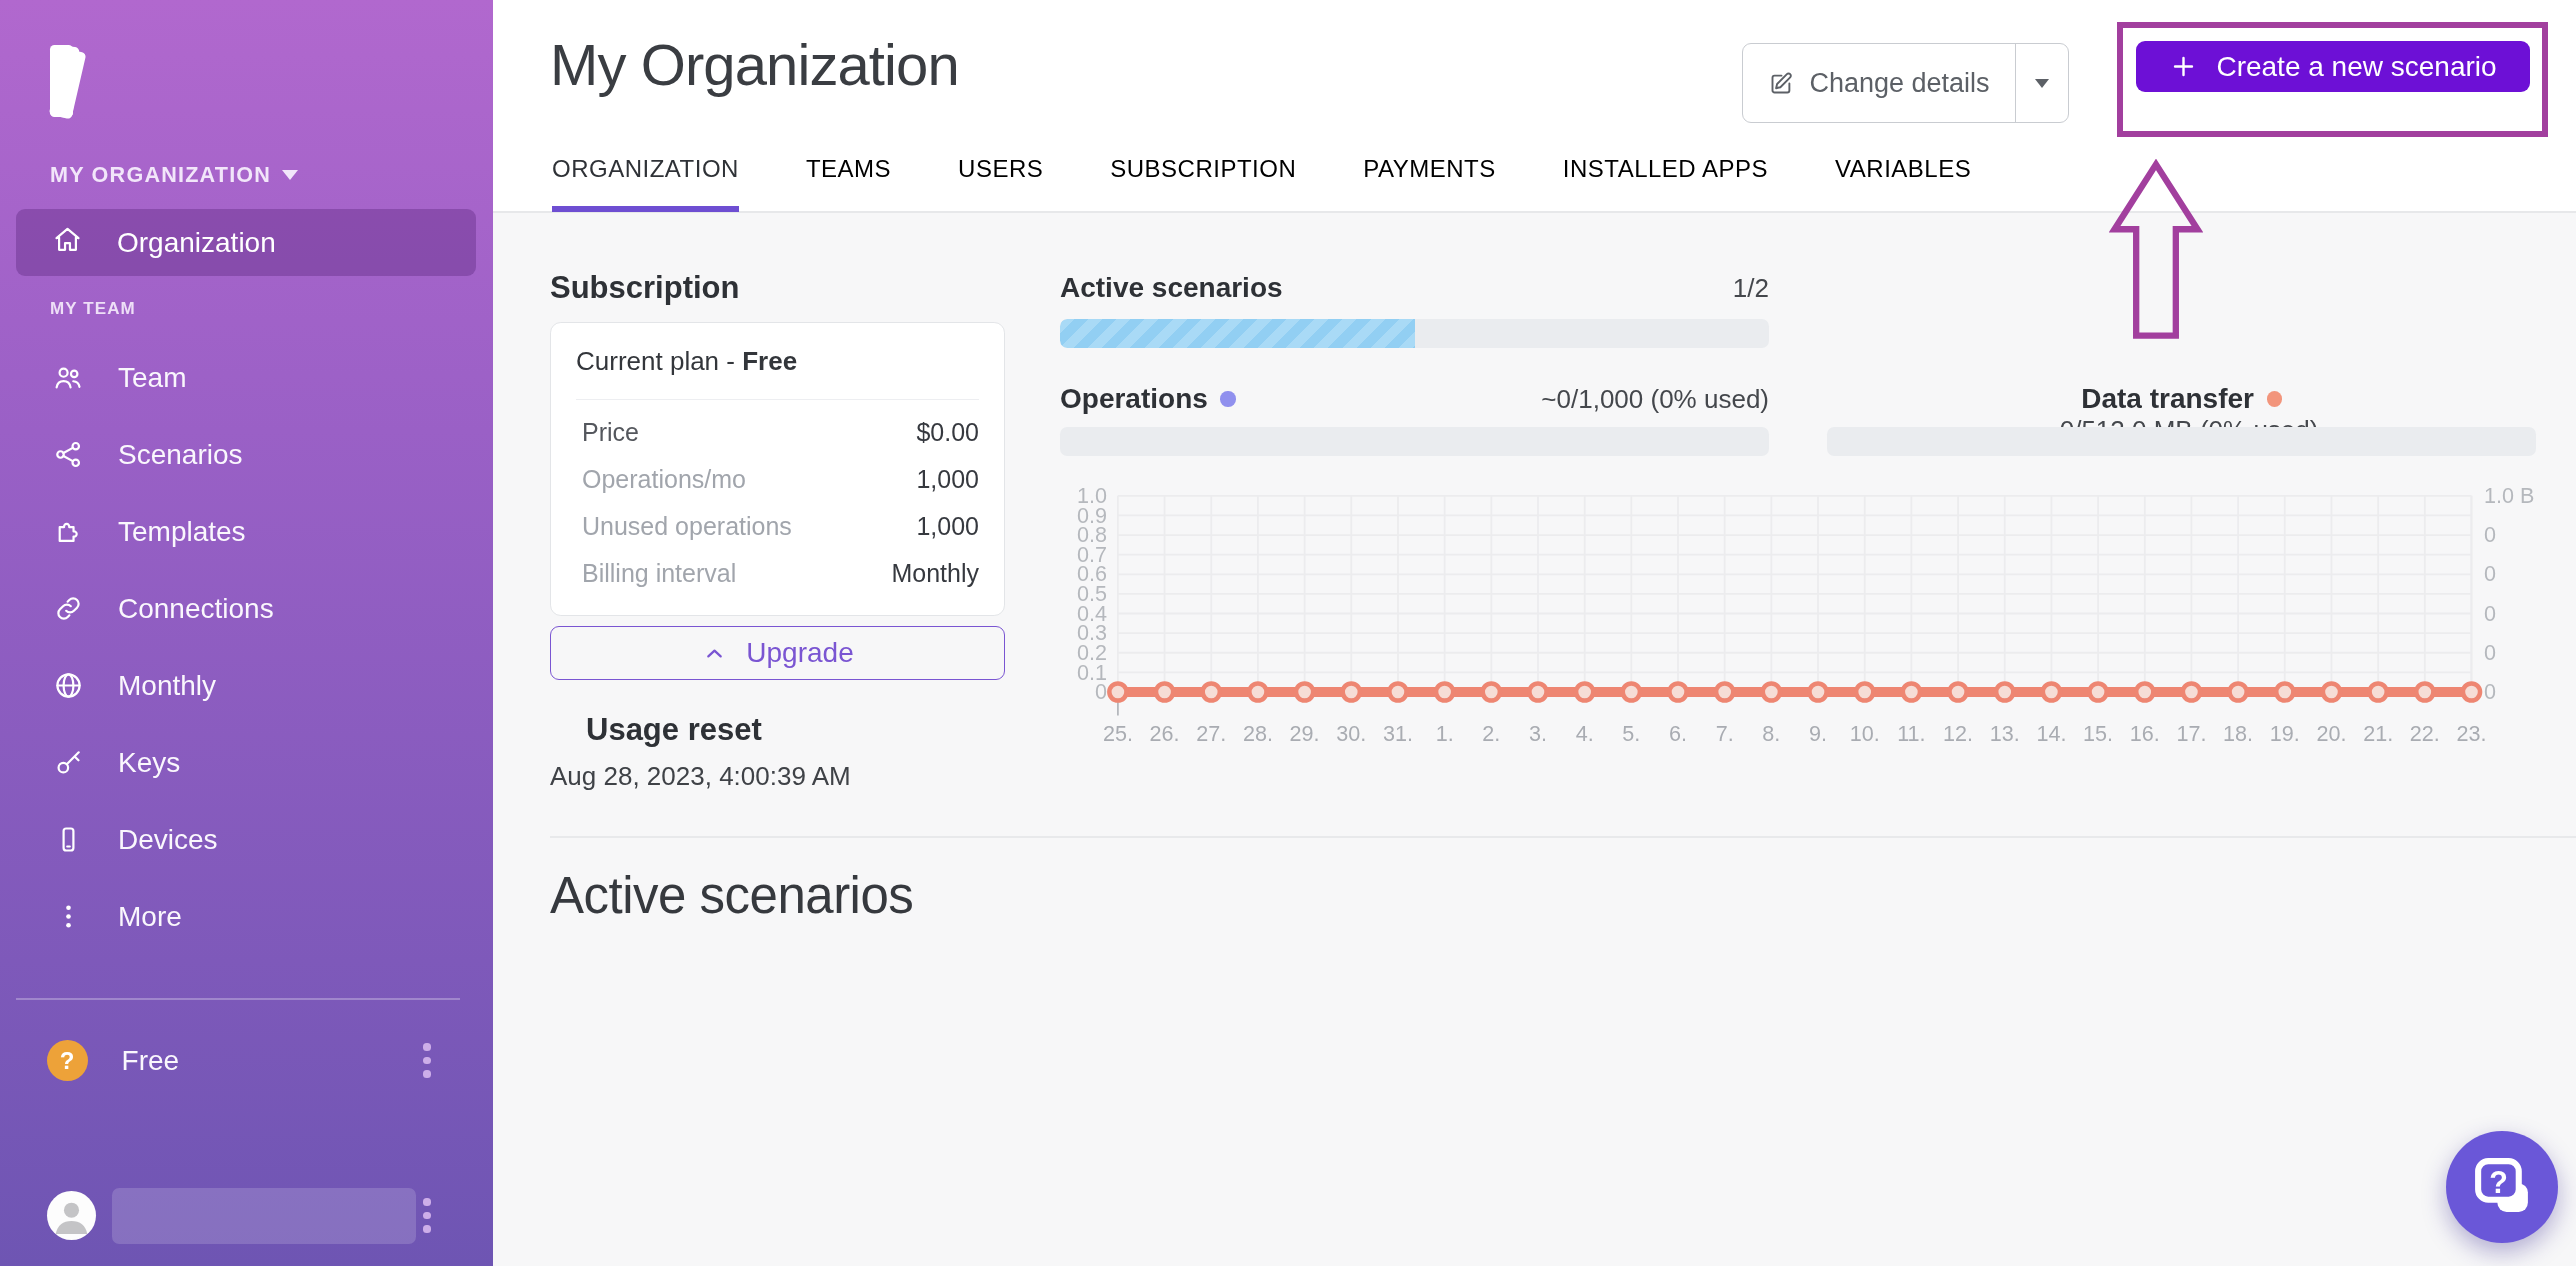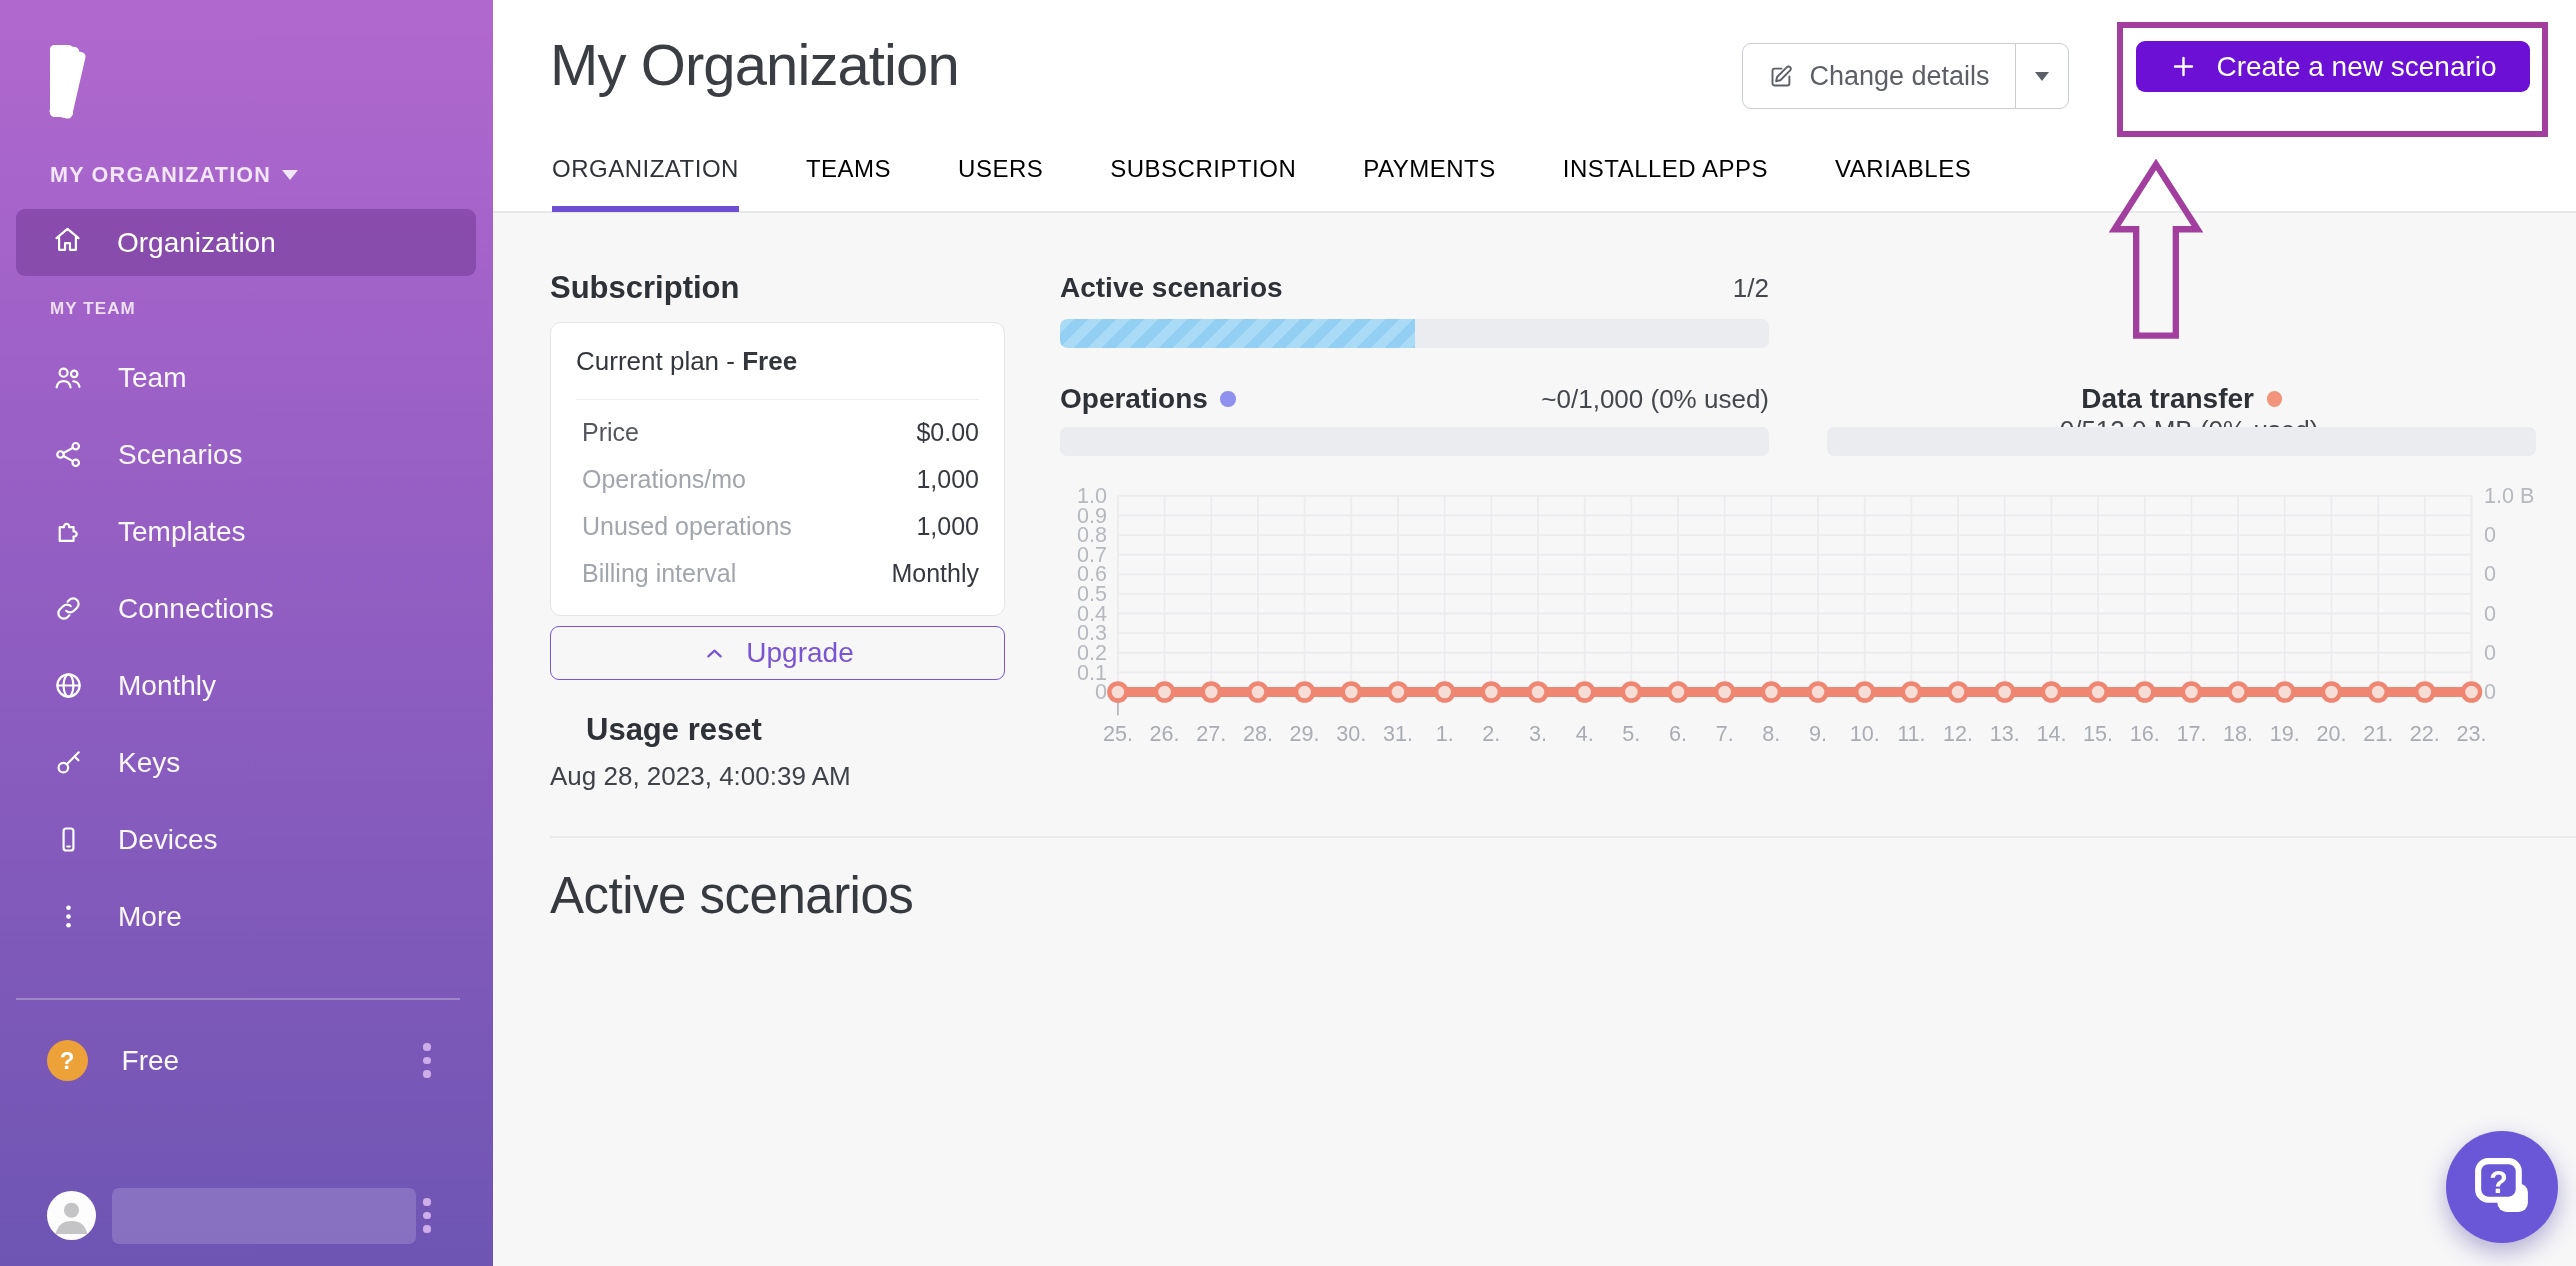--- a/index.html
+++ b/index.html
@@ -44,21 +44,21 @@
 
   
   .header-bg{position:absolute;left:493px;top:0;width:2083px;height:211px;background:#fff;}
   .header-border{position:absolute;left:493px;top:211px;width:2083px;height:1.8px;background:#e7e8ea;}
   .page-title{position:absolute;left:550px;top:31px;font-size:58px;font-weight:300;color:#3a3d42;letter-spacing:-0.9px;}
   .tabs{position:absolute;left:552px;top:155px;display:flex;gap:67px;}
   .tab{position:relative;height:56px;font-size:24px;letter-spacing:0.5px;color:#000000;cursor:pointer;}
   .tab.active{color:#2f3237;}
   .tab.active::after{content:"";position:absolute;left:0;right:0;bottom:-0.9px;height:6.3px;
     background:var(--accent-purple,#6e4ed2);}
-  .split-btn{position:absolute;left:1742px;top:43px;height:66px;display:flex;align-items:stretch;
+  .split-btn{position:absolute;left:1742px;top:43px;height:80px;display:flex;align-items:stretch;
     border:1.8px solid #c9ccd1;border-radius:9px;background:#fff;box-sizing:border-box;overflow:hidden;}
   .split-main{display:flex;align-items:center;gap:14.4px;padding:0 25px;font-size:27px;color:#5c6066;cursor:pointer;}
   .split-main .icn{stroke:#5c6066;width:27px;height:27px;}
   .split-caret{width:52px;display:flex;align-items:center;justify-content:center;border-left:1.8px solid #c9ccd1;cursor:pointer;}
   .split-caret b{width:0;height:0;border-left:7.2px solid transparent;border-right:7.2px solid transparent;
     border-top:9px solid #5c6066;}
   .annot-rect{position:absolute;left:2117px;top:21.6px;width:431px;height:115px;
     border:6.3px solid var(--annotation-purple,#a23f9e);box-sizing:border-box;}
   .cta{position:absolute;left:2136px;top:41px;width:394px;height:51px;background:var(--cta-purple,#6d10d6);
     border-radius:9px;display:flex;align-items:center;justify-content:center;gap:18px;color:#fff;

